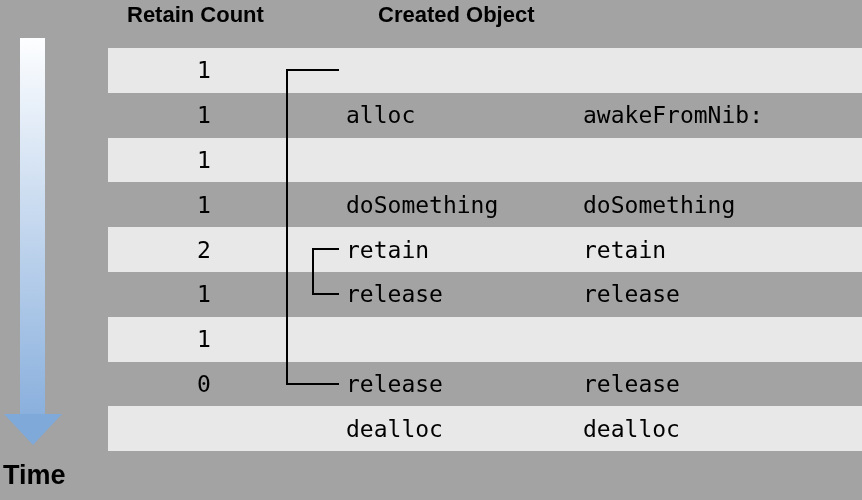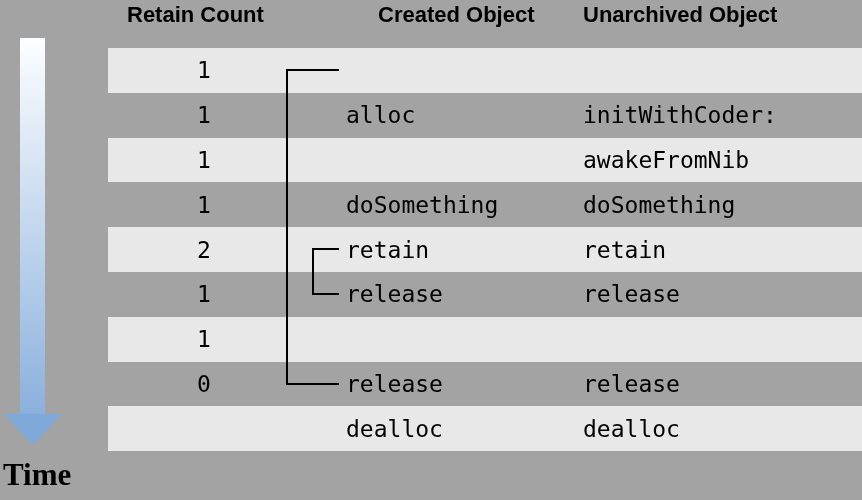--- a/index.html
+++ b/index.html
@@ -56,48 +56,45 @@
     background:linear-gradient(to bottom,var(--arrow-gradient-top),var(--arrow-gradient-bottom));
   }
   .arrow-head{
     position:absolute;left:4px;top:414px;width:0;height:0;
     border-left:29px solid transparent;
     border-right:29px solid transparent;
     border-top:31px solid var(--arrow-head);
   }
   .time-label{
     position:absolute;left:3px;top:460px;
-    font-weight:bold;font-size:31px;line-height:30px;
+    font-weight:bold;font-size:27px;line-height:30px;
     color:var(--text);
-    font-family:Liberation Serif, serif;
   }
 </style>
 </head>
 <body>
 
 <div class="canvas">
 
   <div class="hdr hdr-retain">Retain Count</div>
   <div class="hdr hdr-created">Created Object</div>
-  <div class="hdr hdr-unarchived">Unarchived Object</div>
 
   <div class="rows">
     <div class="row">
       <span class="cell count">1</span>
       <span class="cell unarchived"></span>
     </div>
     <div class="row">
       <span class="cell count">1</span>
       <span class="cell created">alloc</span>
-      <span class="cell unarchived">initWithCoder:</span>
+      <span class="cell unarchived">awakeFromNib:</span>
     </div>
     <div class="row">
       <span class="cell count">1</span>
       <span class="cell created"></span>
-      <span class="cell unarchived">awakeFromNib</span>
     </div>
     <div class="row">
       <span class="cell count">1</span>
       <span class="cell created">doSomething</span>
       <span class="cell unarchived">doSomething</span>
     </div>
     <div class="row">
       <span class="cell count">2</span>
       <span class="cell created">retain</span>
       <span class="cell unarchived">retain</span>

